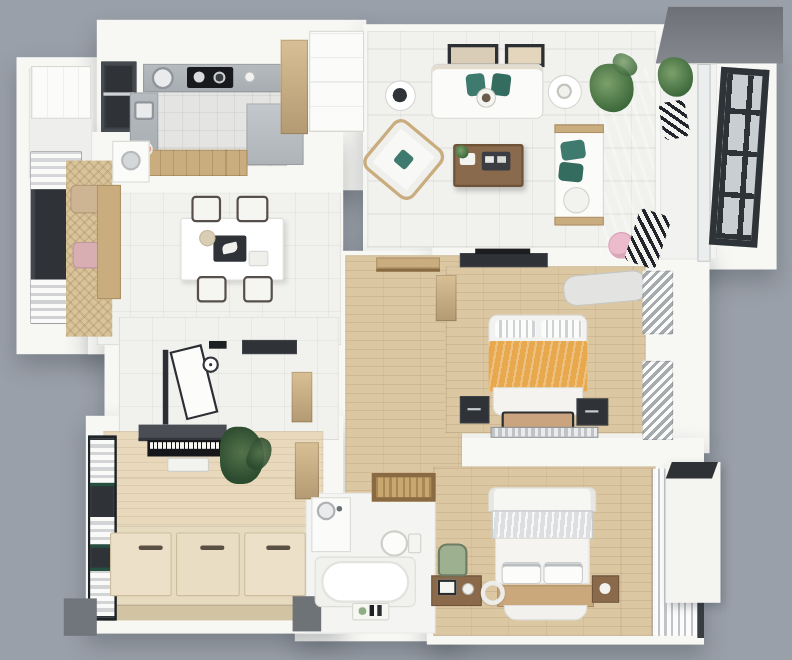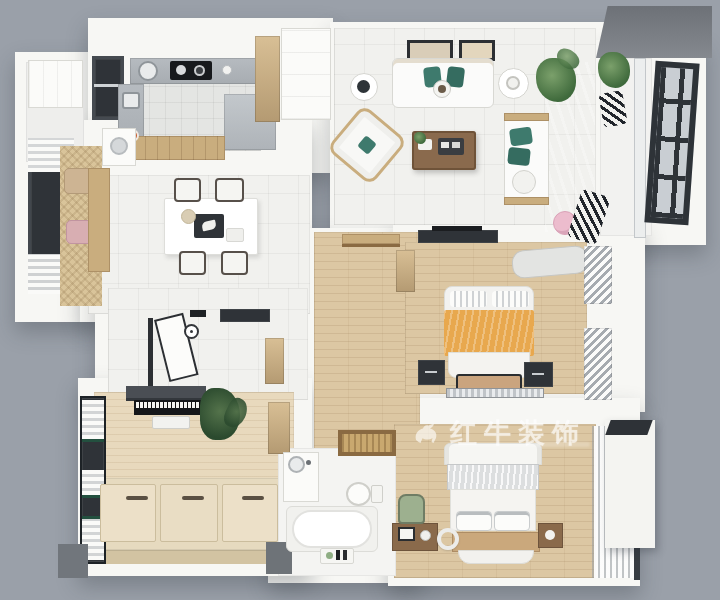--- a/index.html
+++ b/index.html
@@ -220,23 +220,14 @@
   <div class="c circle" style="left:346px;top:482px;width:25px;height:24px;background:#fcfcfa;border:2px solid #cfcfca;"></div>
   <div class="c" style="left:371px;top:485px;width:12px;height:18px;background:#f4f4f1;border:1px solid #cfcfca;border-radius:2px;"></div>
   <div class="c" style="left:286px;top:506px;width:92px;height:46px;background:#f1f1ee;border:1px solid #dcdcd8;border-radius:6px;"></div>
   <div class="c" style="left:292px;top:510px;width:80px;height:38px;background:#ffffff;border:2px solid #e2e2df;border-radius:19px;"></div>
   <div class="c" style="left:320px;top:548px;width:34px;height:16px;background:#f6f6f3;border:1px solid #d8d8d3;border-radius:2px;"></div>
   <div class="c" style="left:336px;top:550px;width:4px;height:10px;background:#1d1f22;"></div>
   <div class="c" style="left:343px;top:550px;width:4px;height:10px;background:#2a2d30;"></div>
   <div class="c circle" style="left:326px;top:552px;width:7px;height:7px;background:#8fae84;"></div>
   <div class="c" style="left:338px;top:430px;width:58px;height:26px;background:#c9a86f;border:4px solid #8a6a42;background-image:repeating-linear-gradient(90deg,rgba(90,60,25,.3) 0 2px,transparent 2px 6px);"></div>
 
-  <div class="c wm" style="left:410px;top:404px;width:195px;height:58px;">
-    <span style="display:inline-block;width:32px;height:32px;">
-      <svg viewBox="0 0 32 32" width="32" height="32" fill="currentColor" aria-hidden="true">
-        <path d="M6 23 C4.5 17 8 12.5 13 11.5 C13.5 9 16 7.5 18.5 8.5 L24 6.5 C23.5 9.5 21.5 10.8 20 11.5 C24.5 12.8 27.5 16 26 21 L23.5 26 L21.5 25 L22.5 21 C19.5 23 15 23.2 12.5 21.2 L10.5 26 L8.5 25 Z"></path>
-      </svg>
-    </span>
-    <span class="wm-text">红牛装饰</span>
-    <span class="wm-sub"></span>
-  </div>
 
 </div>
 
 </body></html>

